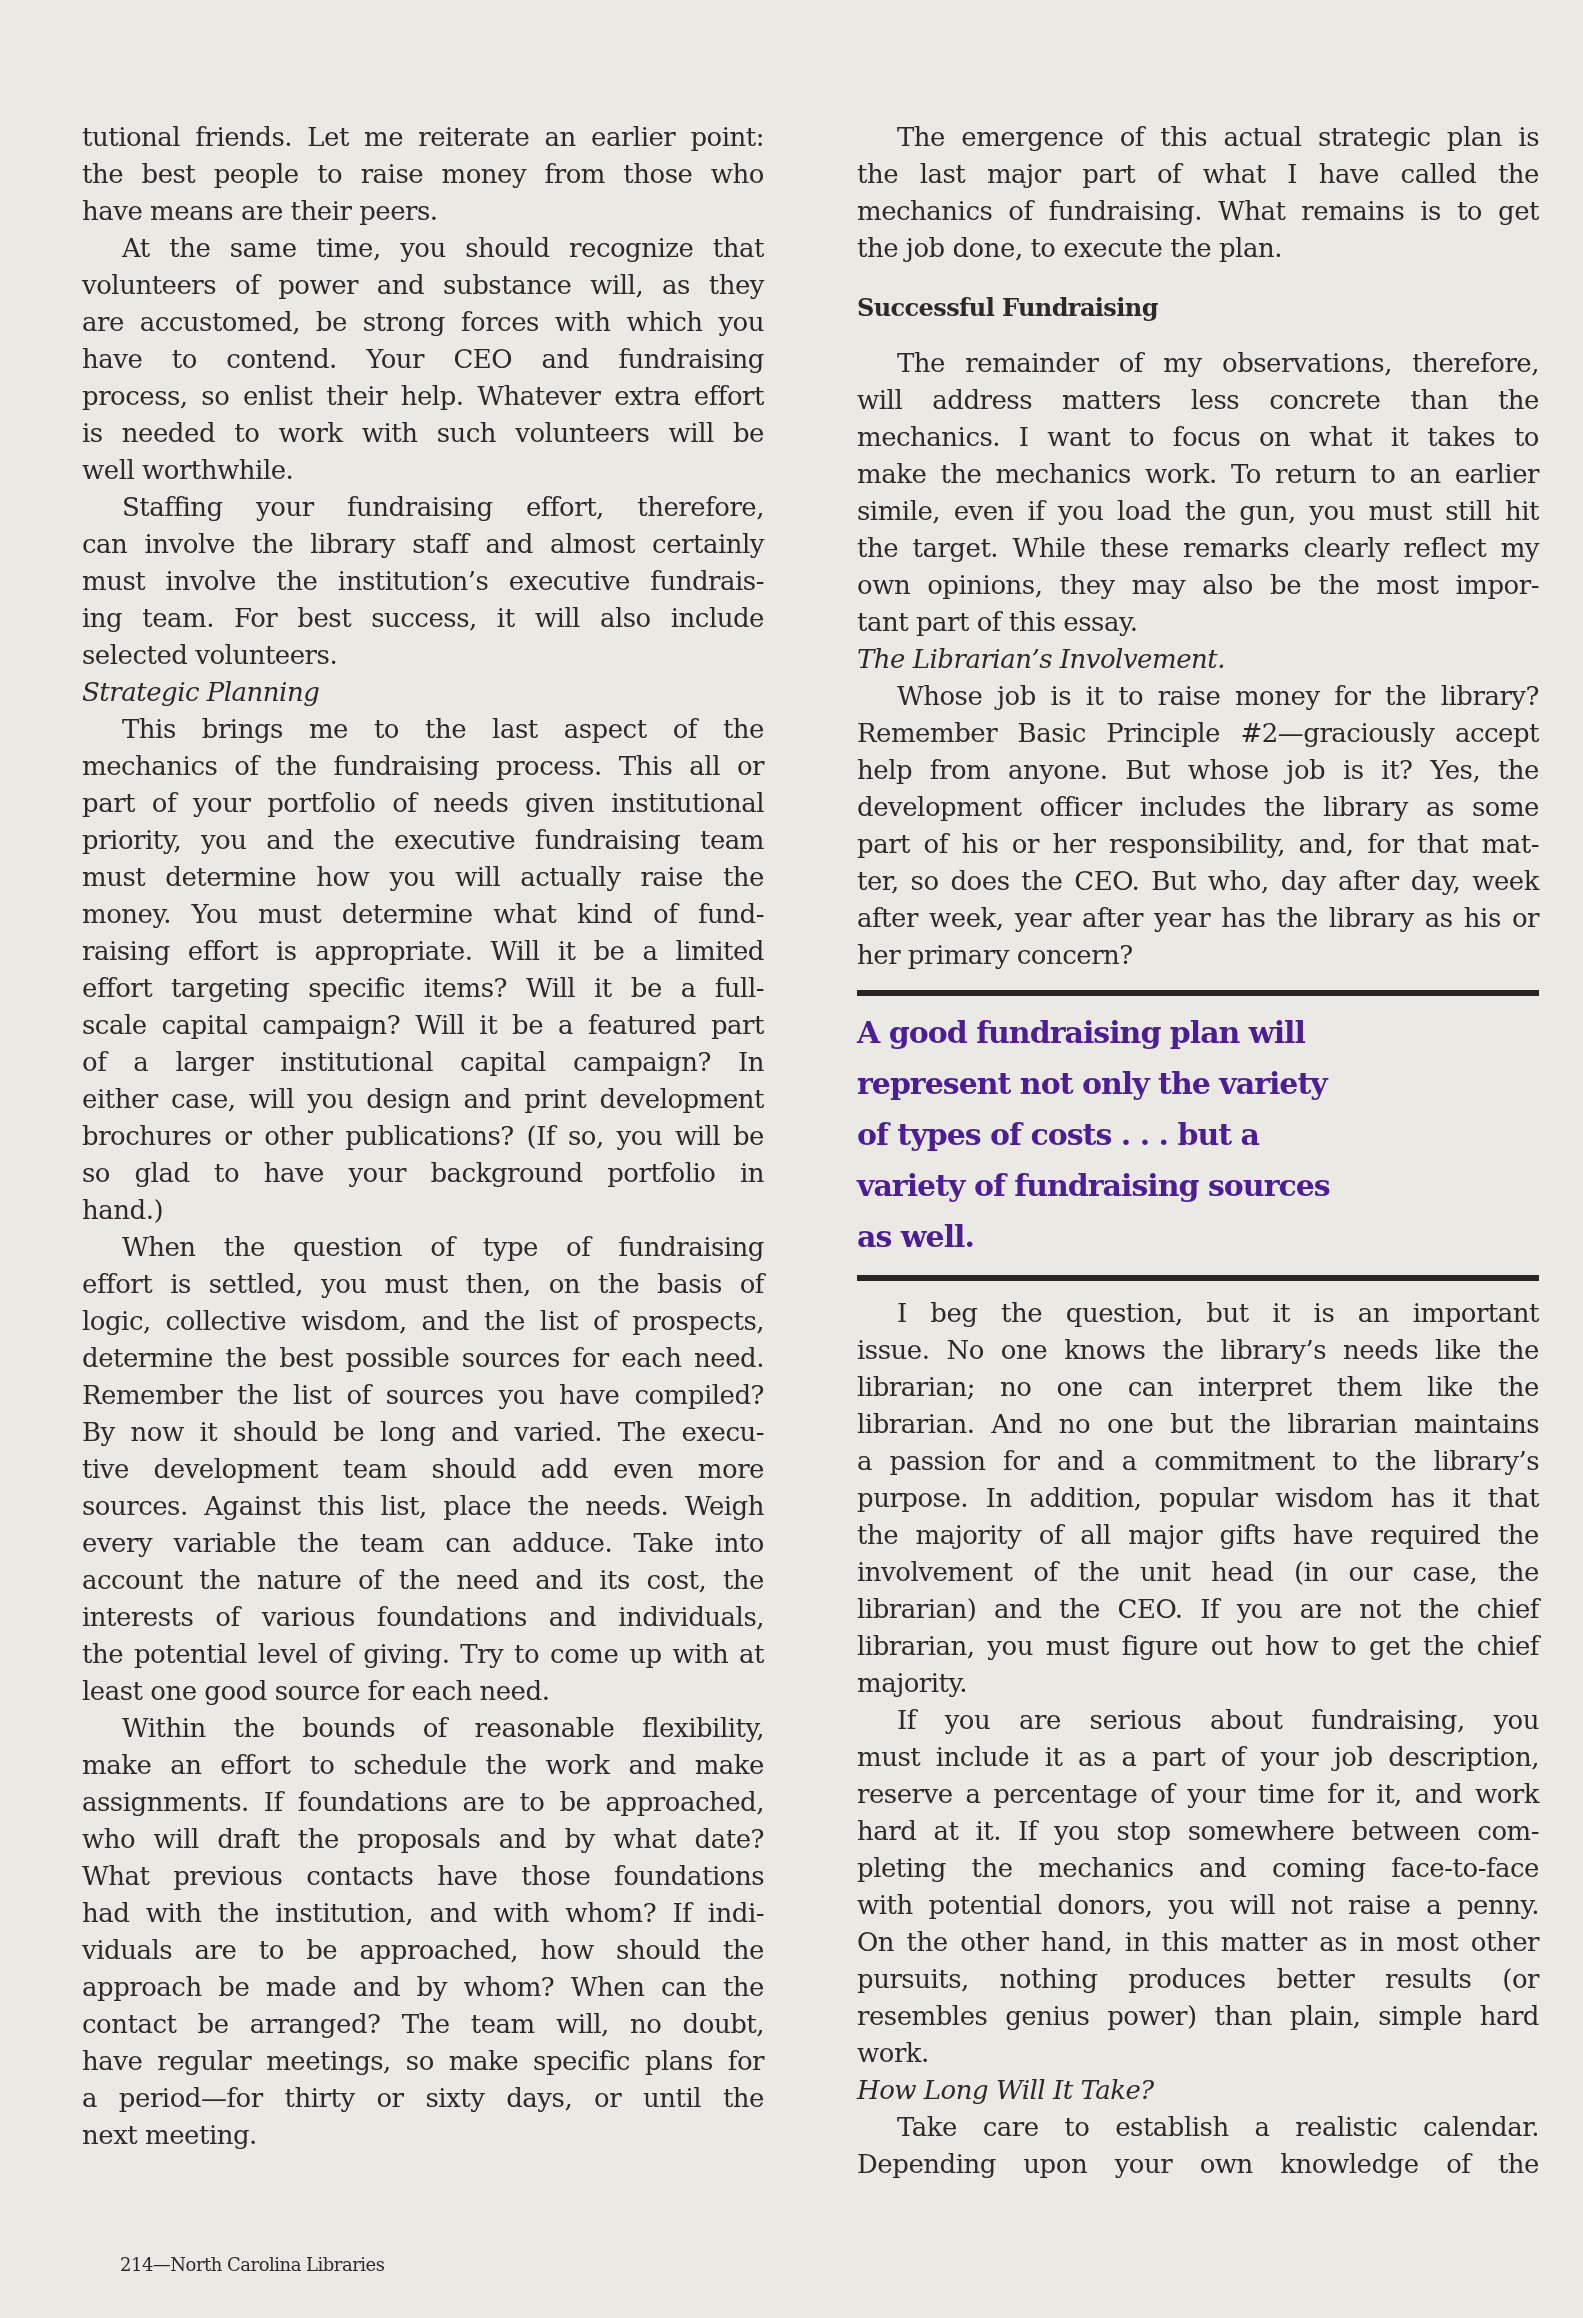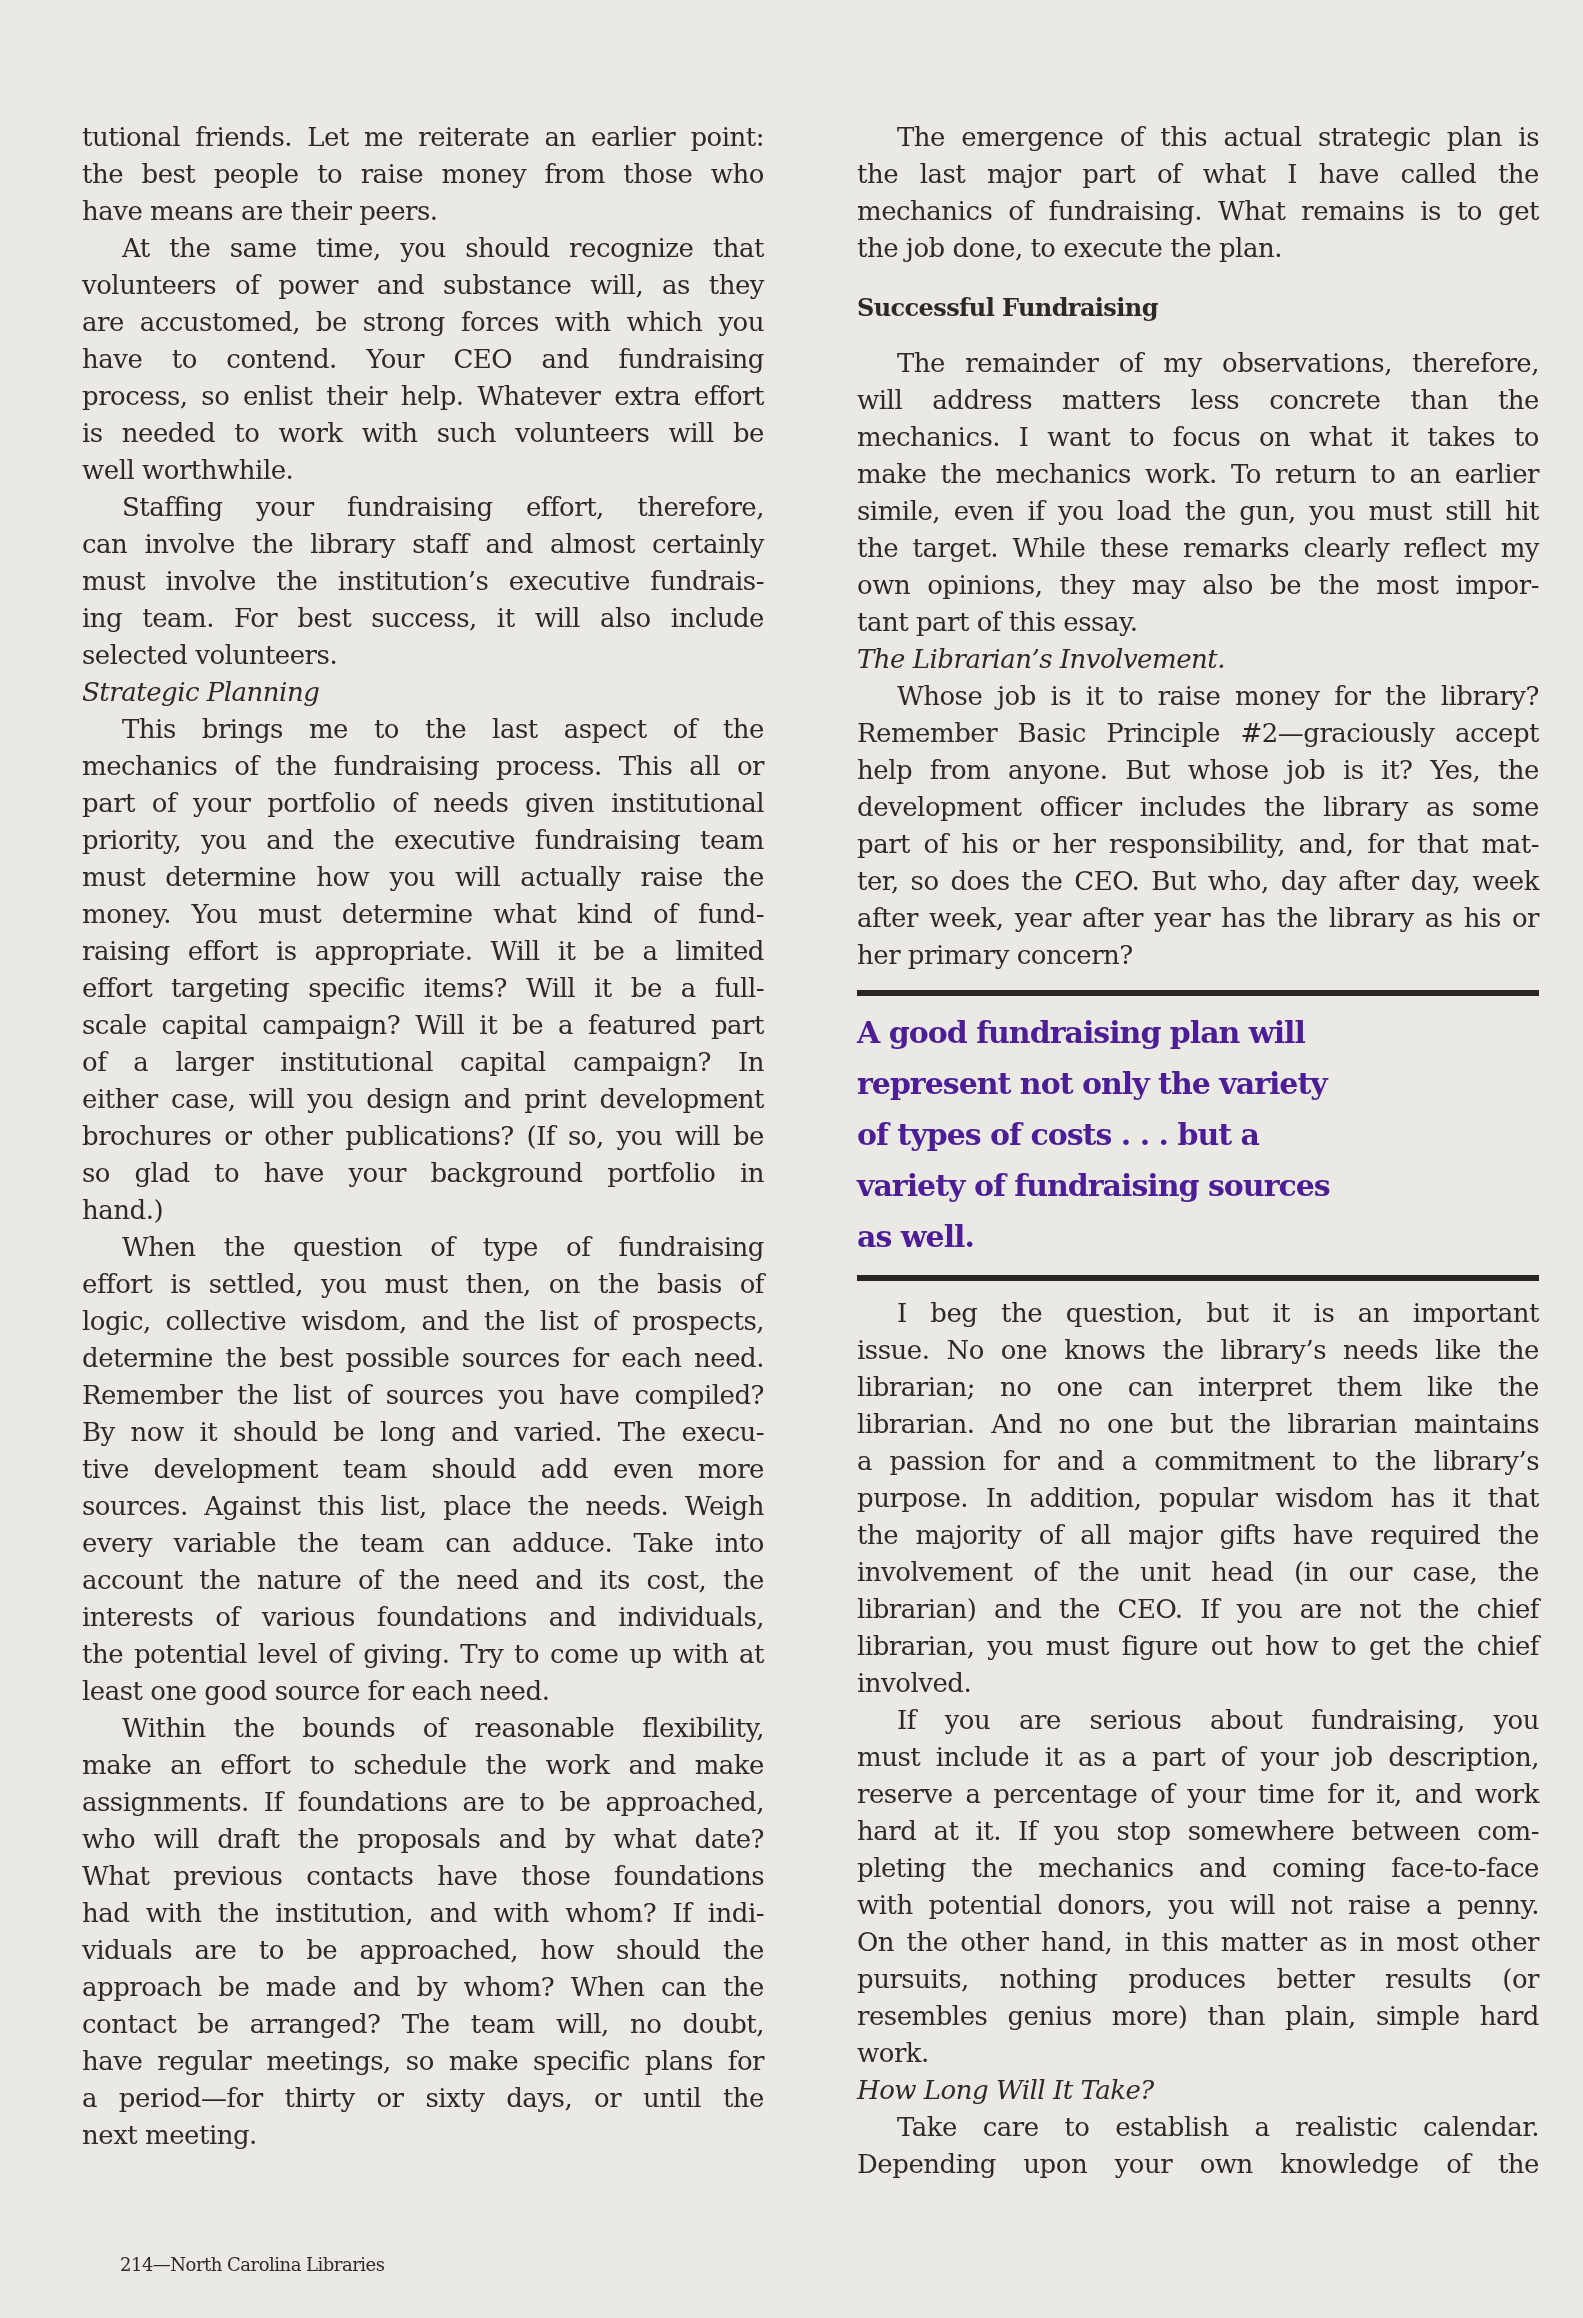--- a/index.html
+++ b/index.html
@@ -145,32 +145,32 @@
       <span class="line indent">I beg the question, but it is an important</span>
       <span class="line">issue. No one knows the library’s needs like the</span>
       <span class="line">librarian; no one can interpret them like the</span>
       <span class="line">librarian. And no one but the librarian maintains</span>
       <span class="line">a passion for and a commitment to the library’s</span>
       <span class="line">purpose. In addition, popular wisdom has it that</span>
       <span class="line">the majority of all major gifts have required the</span>
       <span class="line">involvement of the unit head (in our case, the</span>
       <span class="line">librarian) and the CEO. If you are not the chief</span>
       <span class="line">librarian, you must figure out how to get the chief</span>
-      <span class="line last">involved.</span>
+      <span class="line last">majority.</span>
     </div>
   <div>
       <span class="line indent">If you are serious about fundraising, you</span>
       <span class="line">must include it as a part of your job description,</span>
       <span class="line">reserve a percentage of your time for it, and work</span>
       <span class="line">hard at it. If you stop somewhere between com-</span>
       <span class="line">pleting the mechanics and coming face-to-face</span>
       <span class="line">with potential donors, you will not raise a penny.</span>
       <span class="line">On the other hand, in this matter as in most other</span>
       <span class="line">pursuits, nothing produces better results (or</span>
-      <span class="line">resembles genius more) than plain, simple hard</span>
+      <span class="line">resembles genius power) than plain, simple hard</span>
       <span class="line last">work.</span>
     </div>
   <span class="heading-italic">How Long Will It Take?</span>
   <div>
       <span class="line indent">Take care to establish a realistic calendar.</span>
       <span class="line">Depending upon your own knowledge of the</span>
     </div>
 </div>
 
 <div class="footer">214—North Carolina Libraries</div>

